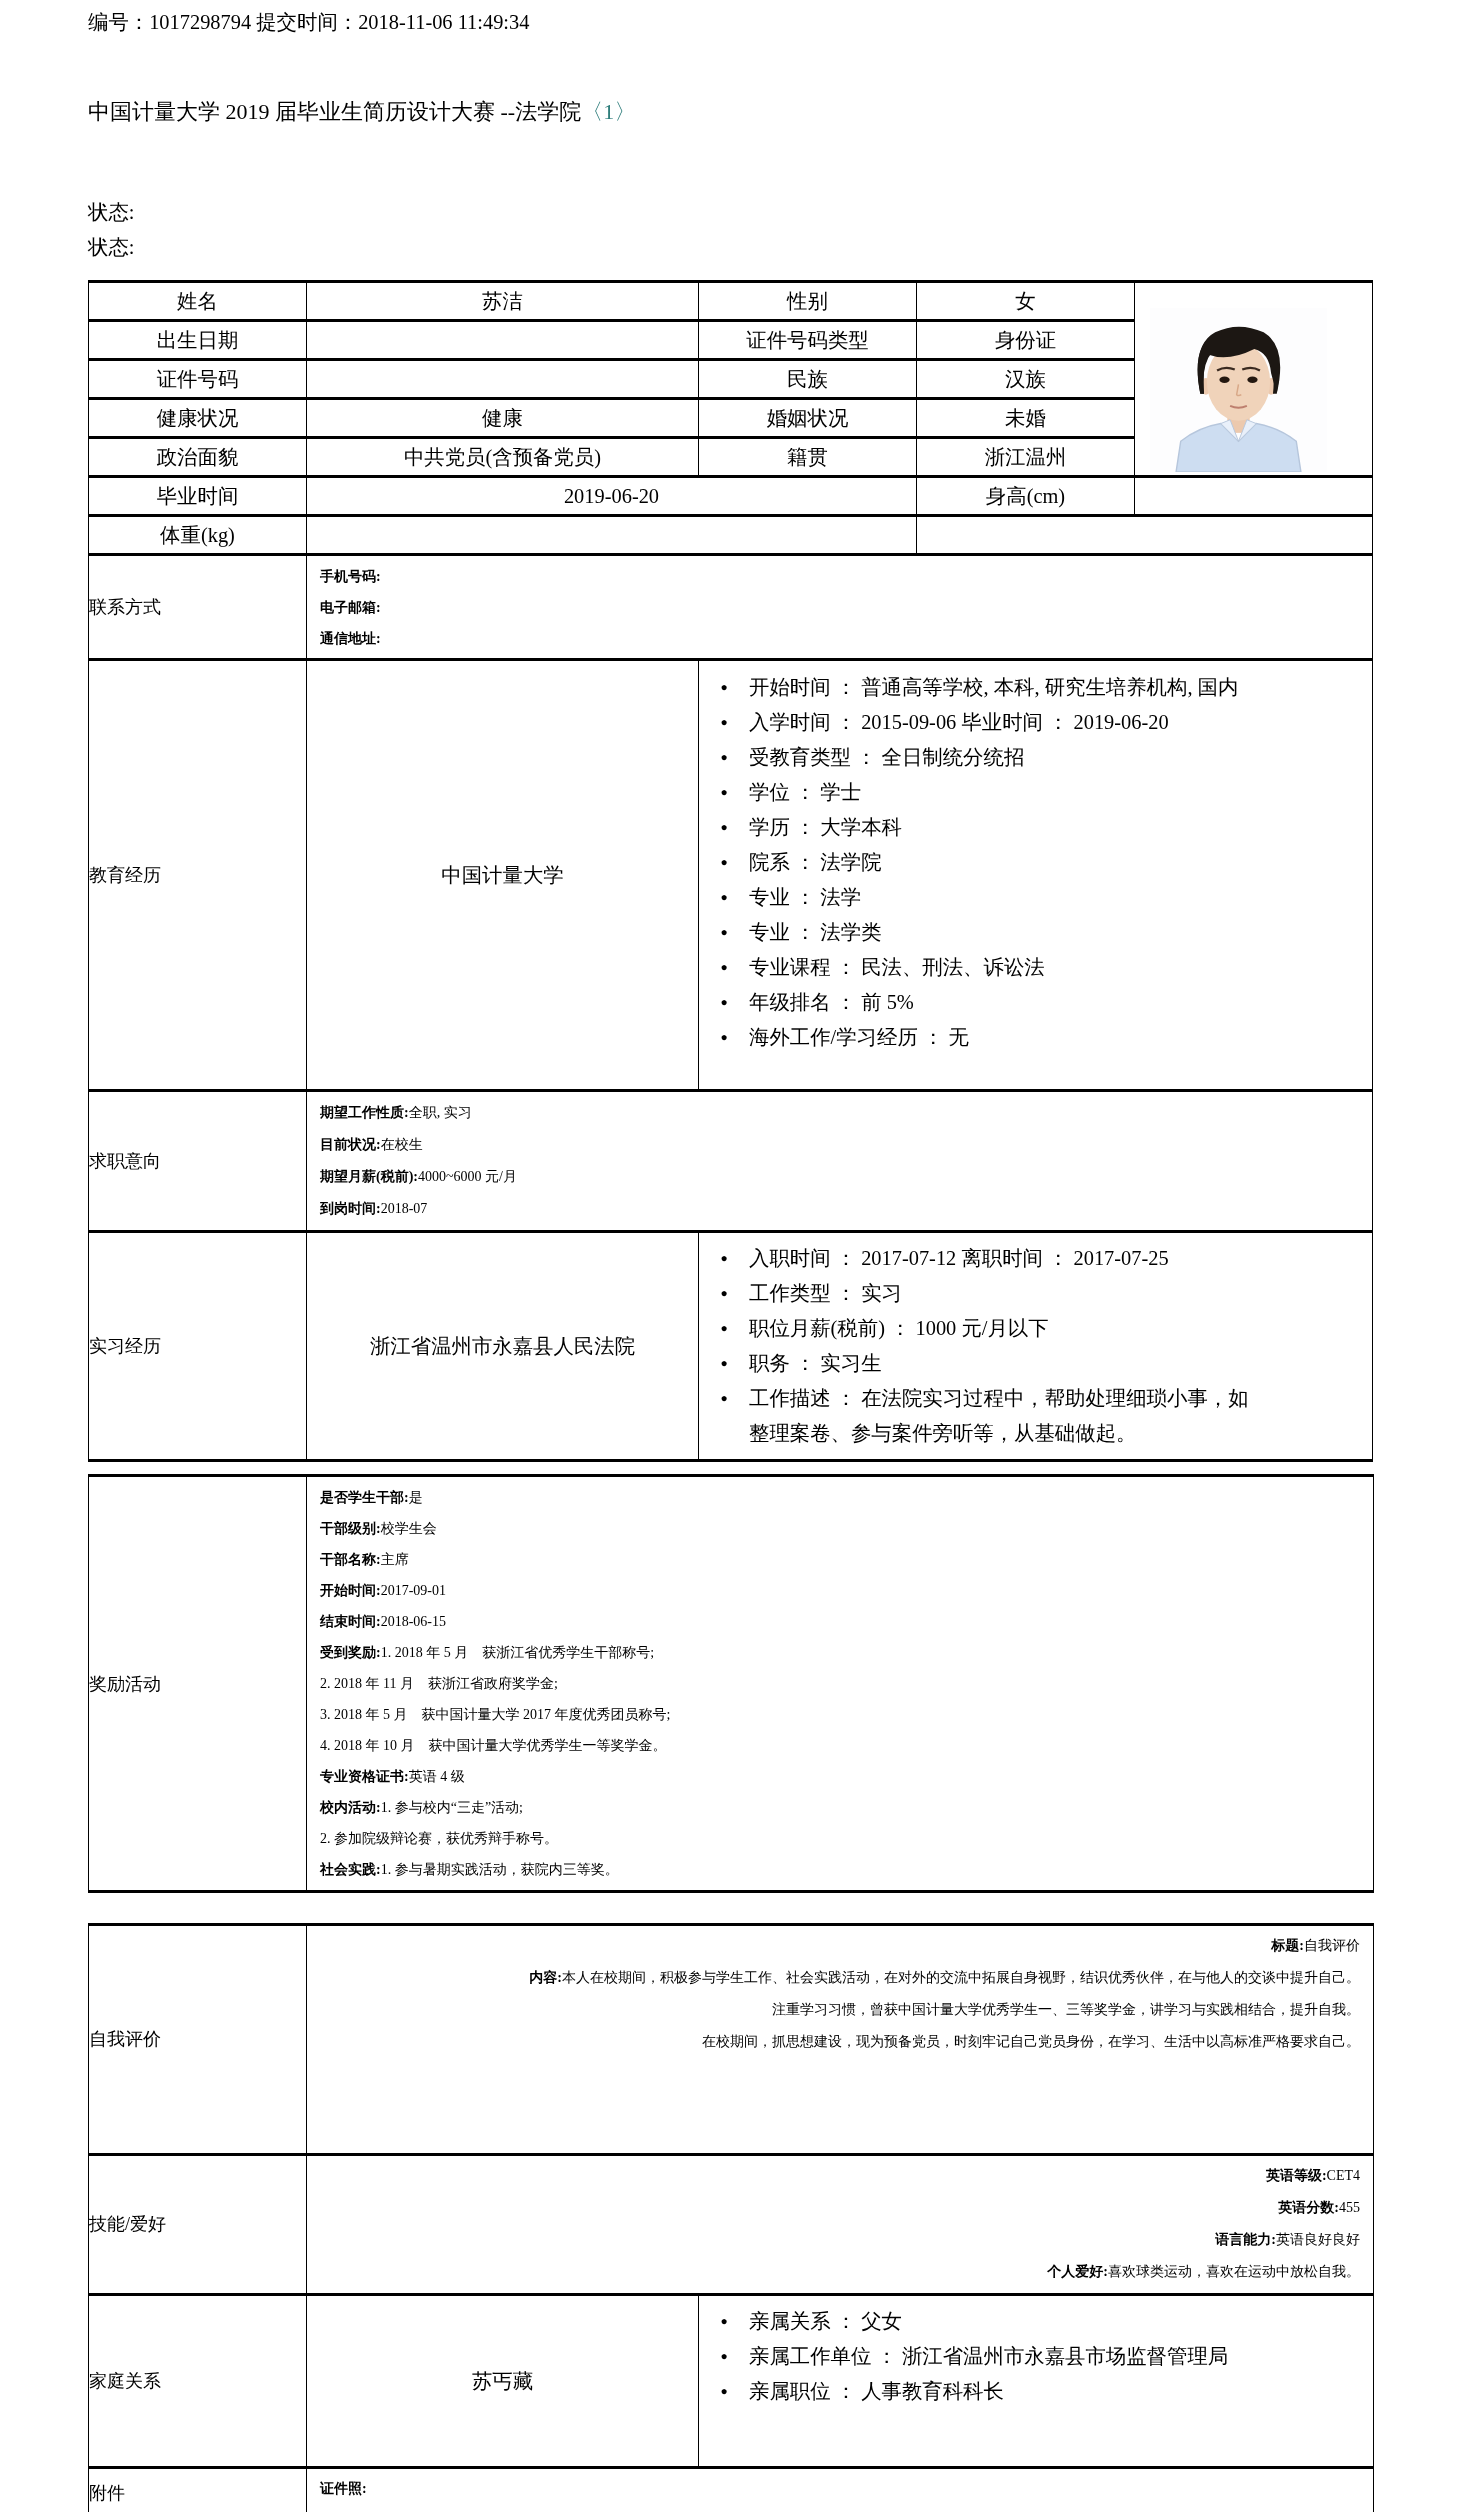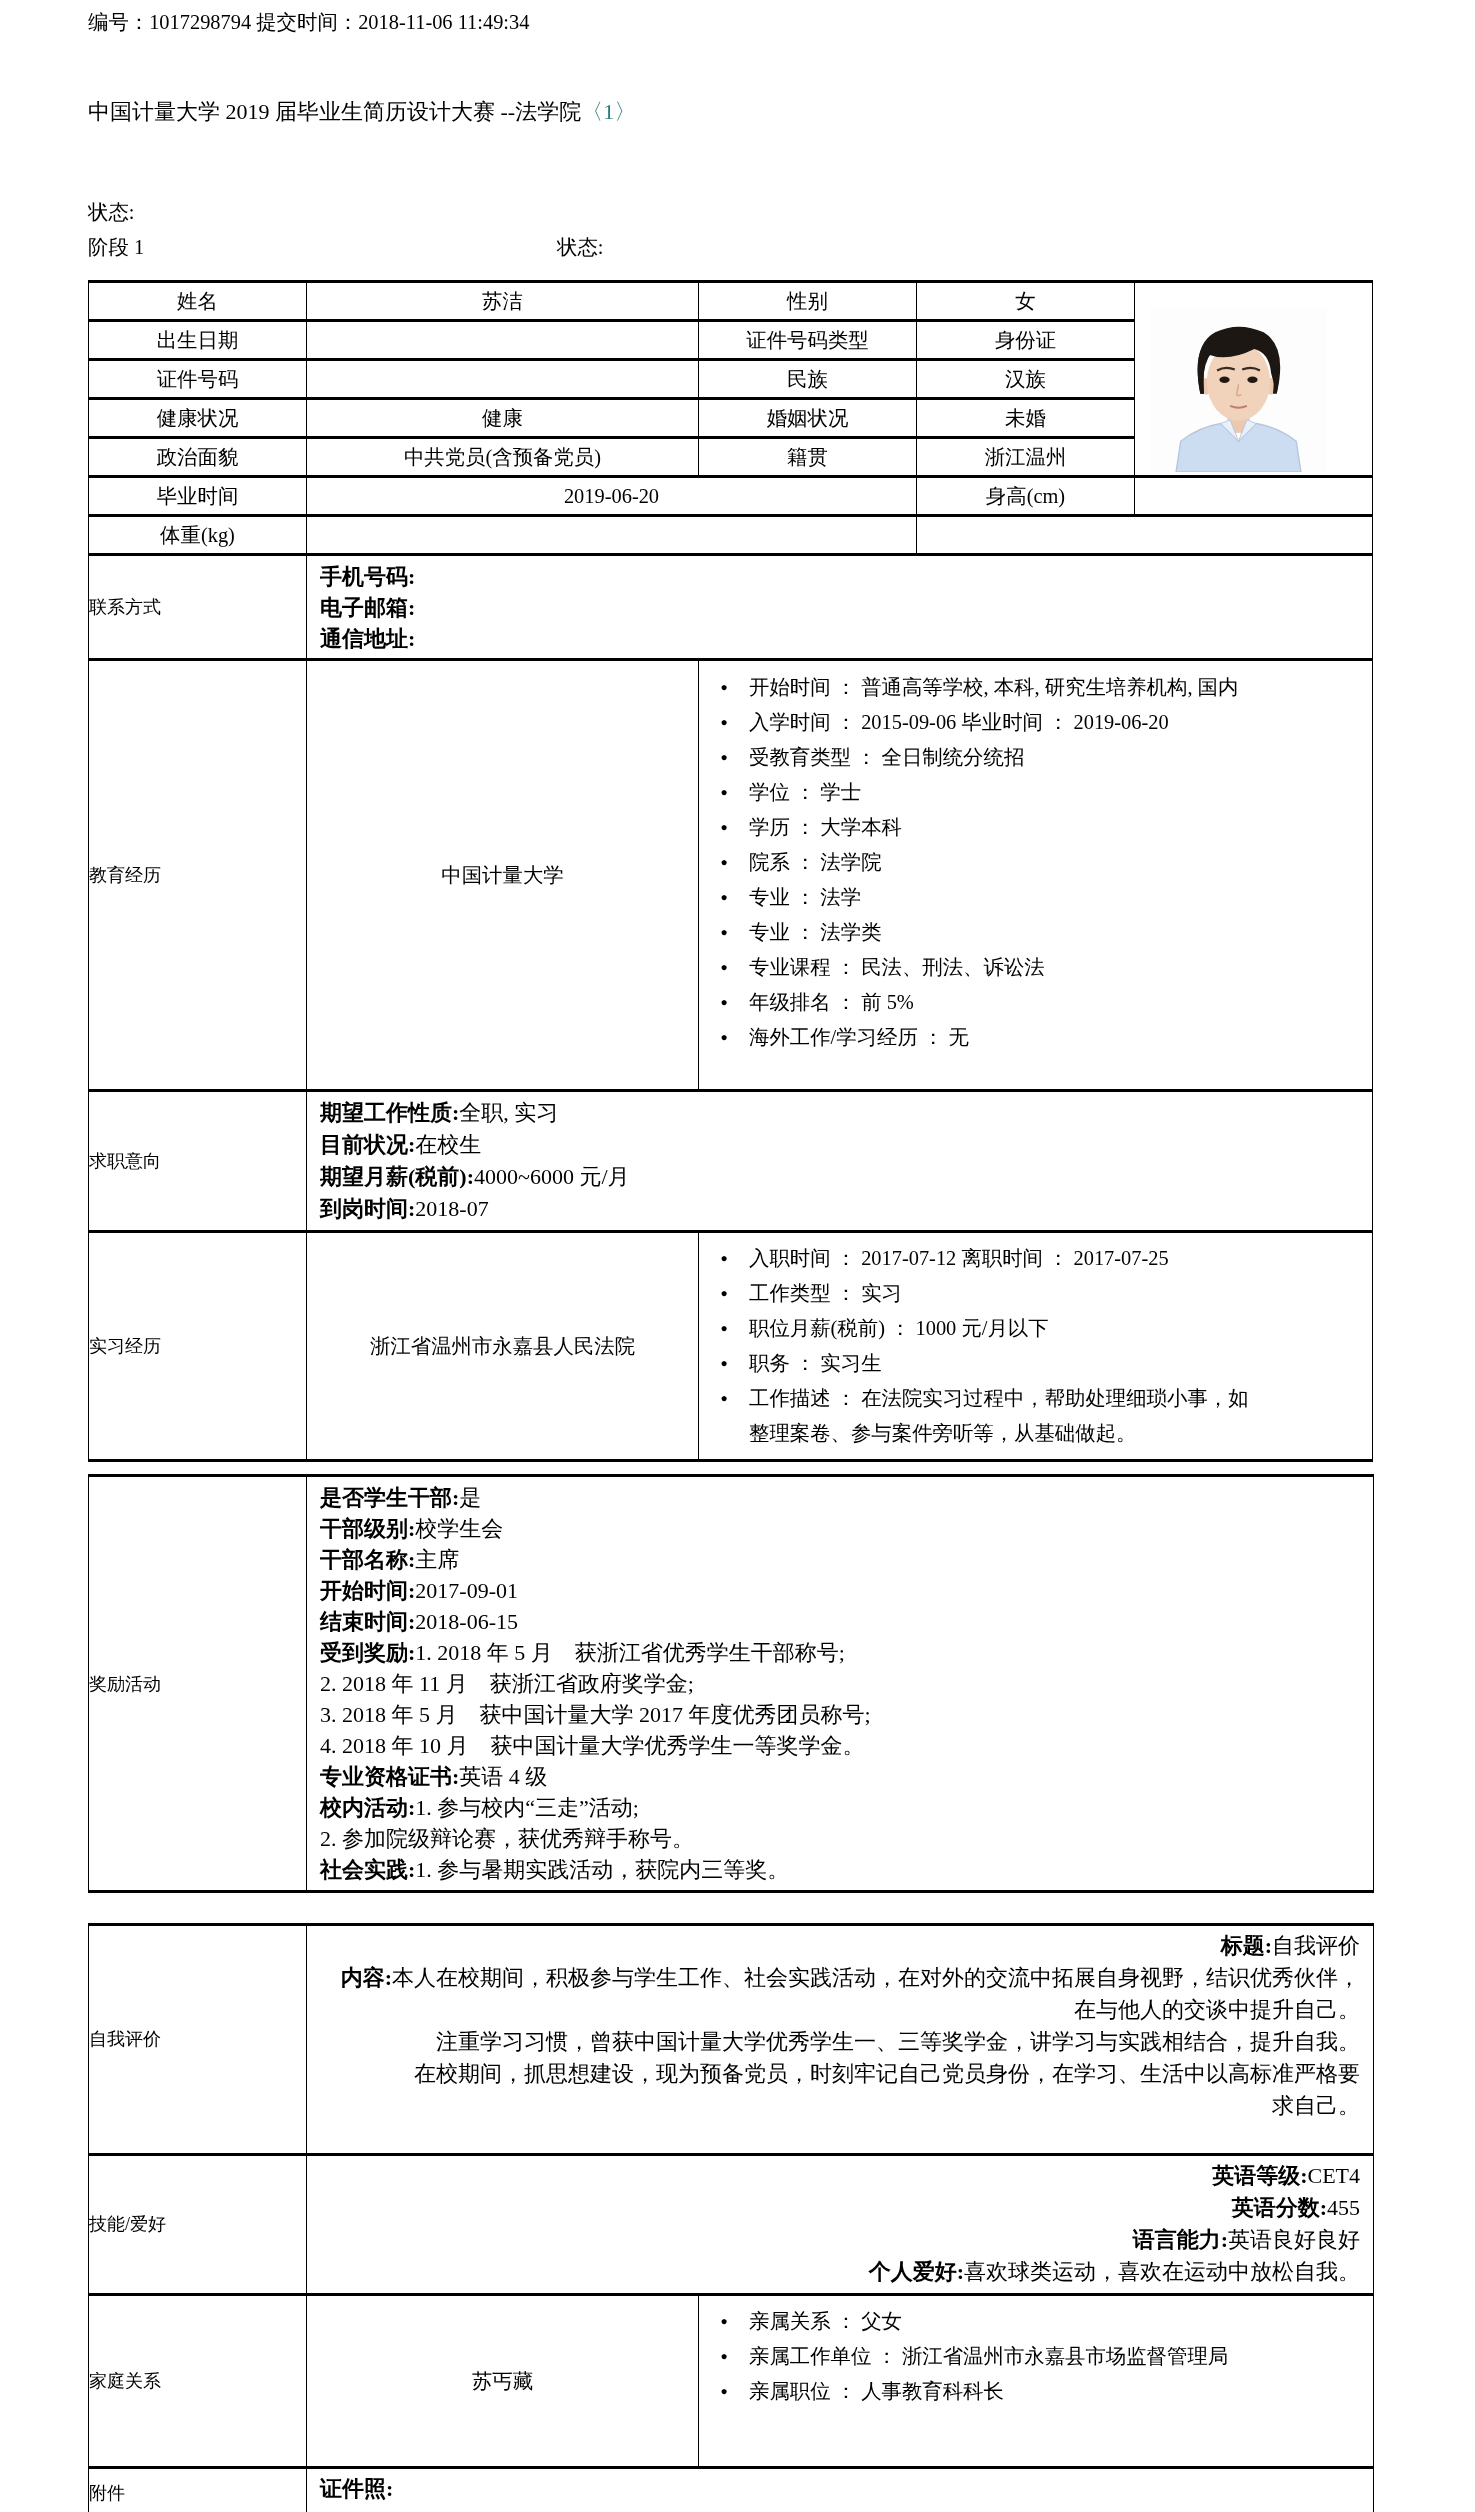--- a/index.html
+++ b/index.html
@@ -24,21 +24,21 @@
   td { border:1.9px solid #000; border-top-width:3.7px; border-bottom-width:3.7px; padding:0; vertical-align:middle; overflow:hidden; }
 
   .t1 { margin-top:15px;padding-left:48px; }
   .t2 { margin-top:12px; }
   .t3 { margin-top:30px; }
 
   .lab, .val { text-align:center; font-size:20.4px; }
   .sec { text-align:left; font-size:18px;font-family:Liberation Serif, serif; }
   .bl { font-weight:bold; }
 
-  .content { vertical-align:top; text-align:left; padding:4.6px 13px; font-size:22px; line-height:32px; }
+  .content { vertical-align:top; text-align:left; padding:4.6px 13px; font-size:14px; line-height:32px; }
   .content p { margin:0; }
   .contact-cell { line-height:31px; }
   .awards-cell { line-height:31px; }
   .self-cell { line-height:32px;text-align:right; }
   .p-indent { text-indent:86px; }
 
   .bullets { vertical-align:top; padding:8.4px 9.3px 8.4px 0; }
   .bline { display:flex; font-size:20.4px; line-height:35px; }
   .bline .dot { flex:0 0 50px; text-align:center; font-size:12px; line-height:35px; }
   .bline .btxt { max-width:507px; }
@@ -64,21 +64,20 @@
 
   <div class="meta-line">编号：1017298794 提交时间：2018-11-06 11:49:34</div>
 
   <h1 class="doc-title"><span>中国计量大学 2019 届毕业生简历设计大赛 --法学院</span><span class="title-tag">〈1〉</span></h1>
 
   <div class="status-block">
     <div class="status-row">
       <span class="state">状态:</span>
     </div>
     <div class="status-row">
-      <span class="stage">阶段 1</span>
       <span class="state">状态:</span>
     </div>
   </div>
 
   <table class="t1">
     <colgroup>
         <col style="width:218px">
         <col style="width:392px">
         <col style="width:218px">
         <col style="width:218px">

